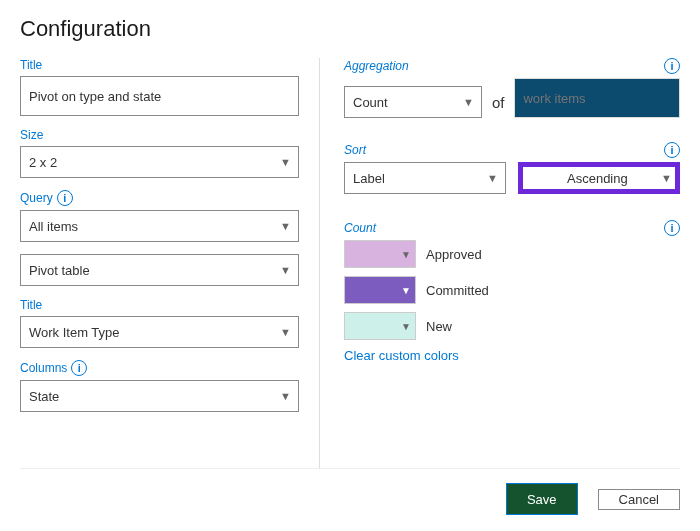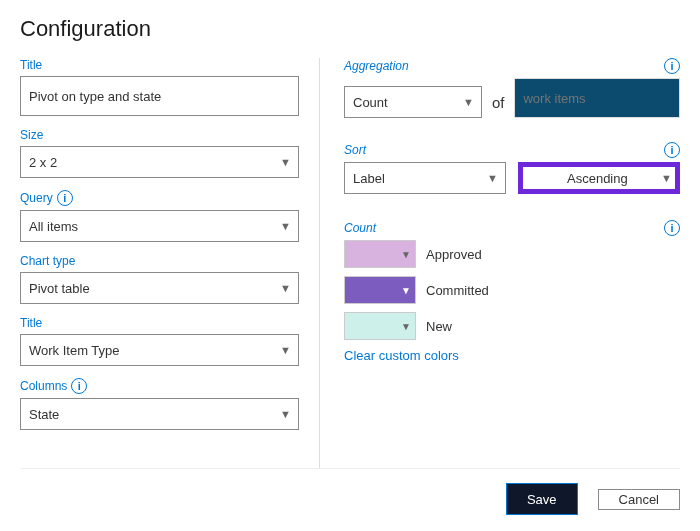--- a/index.html
+++ b/index.html
@@ -201,21 +201,21 @@
       display: flex;
       justify-content: flex-end;
       align-items: center;
       gap: 8px;
       padding: 14px 0 16px 0;
       border-top: 1px solid #eee;
       margin-top: auto;
     }
 
     .btn-save {
-      background: #0f172a;
+      background: #14532d;
       color: #fff;
       border: 1px solid #0078d4;
       height: 32px;
       padding: 0 20px;
       font-size: 13px;
       cursor: pointer;
     }
 
     .btn-cancel {
       background: #fff;
@@ -297,23 +297,20 @@
           <select class="select-box">
             <option>All items</option>
             <option>Assigned to me</option>
             <option>My team</option>
           </select>
           <span class="chevron-icon">▼</span>
         </div>
       </div>
 
       <div class="field-group">
-        <div class="field-label">
-          <span>Chart type</span>
-        </div>
         <div class="select-wrapper">
           <select class="select-box">
             <option>Pivot table</option>
             <option>Bar chart</option>
             <option>Pie chart</option>
           </select>
           <span class="chevron-icon">▼</span>
         </div>
       </div>
 

